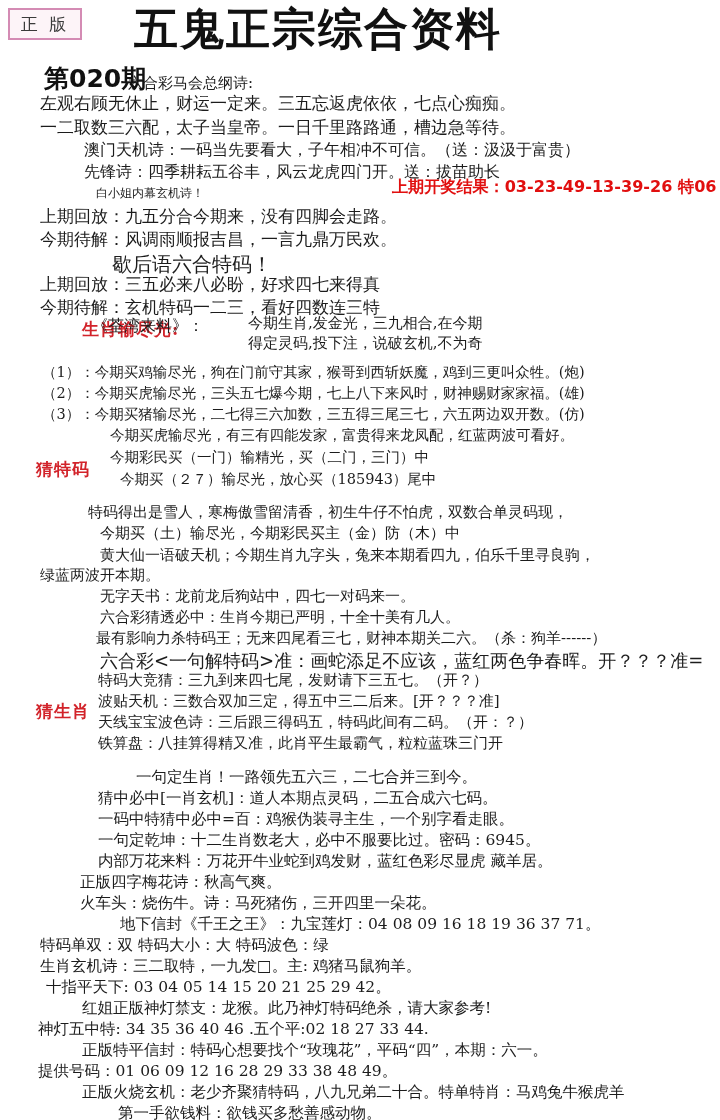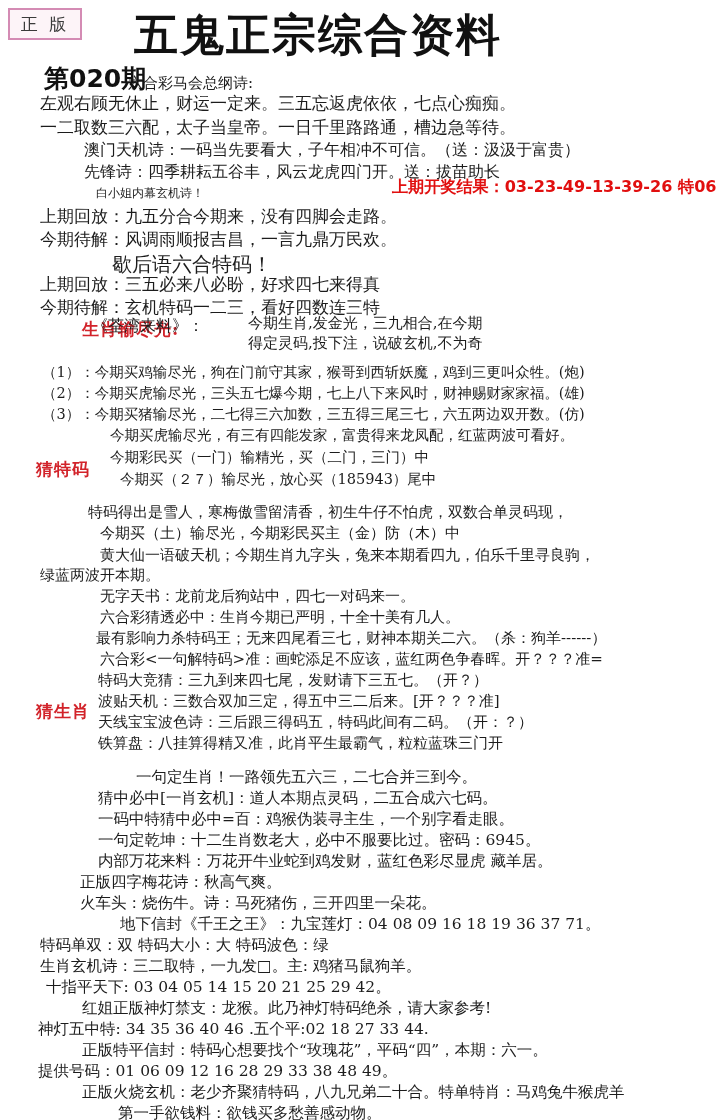--- a/index.html
+++ b/index.html
@@ -20,21 +20,21 @@
     position:absolute;left:8px;top:8px;
     width:74px;height:32px;
     border:2px solid #d48bb4;
     background:#fdf4f8;
     display:flex;align-items:center;justify-content:center;
     font-family:"DejaVu Serif","Liberation Serif",serif;
     font-size:17px;letter-spacing:3px;color:#3a3a3a;
     box-sizing:border-box;
   }
   .title{
-    position:absolute;left:0;top:6px;width:636px;
+    position:absolute;left:0;top:0;width:636px;
     text-align:center;
     font-family:"DejaVu Serif","Liberation Serif",serif;
     font-weight:bold;
     font-size:44px;
     letter-spacing:2px;
     color:#111;
     white-space:nowrap;
   }
   .issue{
     position:absolute;left:44px;top:62px;
@@ -111,21 +111,21 @@
       <div class="ln" style="left: 110px; top: 428px; font-size: 14.5px;">今期买虎输尽光，有三有四能发家，富贵得来龙凤配，红蓝两波可看好。</div>
       <div class="ln" style="left: 110px; top: 450px; font-size: 14.5px;">今期彩民买（一门）输精光，买（二门，三门）中</div>
       <div class="ln" style="left: 120px; top: 472px; font-size: 14.5px;">今期买（２７）输尽光，放心买（185943）尾中</div>
       <div class="ln" style="left: 88px; top: 505px; font-size: 15px;">特码得出是雪人，寒梅傲雪留清香，初生牛仔不怕虎，双数合单灵码现，</div>
       <div class="ln" style="left: 100px; top: 526px; font-size: 15px;">今期买（土）输尽光，今期彩民买主（金）防（木）中</div>
       <div class="ln" style="left: 100px; top: 548px; font-size: 15px;">黄大仙一语破天机；今期生肖九字头，兔来本期看四九，伯乐千里寻良驹，</div>
       <div class="ln" style="left: 40px; top: 568px; font-size: 15px;">绿蓝两波开本期。</div>
       <div class="ln" style="left: 100px; top: 589px; font-size: 15px;">无字天书：龙前龙后狗站中，四七一对码来一。</div>
       <div class="ln" style="left: 100px; top: 610px; font-size: 15px;">六合彩猜透必中：生肖今期已严明，十全十美有几人。</div>
       <div class="ln" style="left: 96px; top: 631px; font-size: 15px;">最有影响力杀特码王；无来四尾看三七，财神本期关二六。（杀：狗羊------）</div>
-      <div class="ln" style="left: 100px; top: 652px; font-size: 15px;">六合彩&lt;一句解特码&gt;准：画蛇添足不应该，蓝红两色争春晖。开？？？准=</div>
+      <div class="ln" style="left: 100px; top: 652px; font-size: 18px;">六合彩&lt;一句解特码&gt;准：画蛇添足不应该，蓝红两色争春晖。开？？？准=</div>
       <div class="ln" style="left: 98px; top: 673px; font-size: 15px;">特码大竞猜：三九到来四七尾，发财请下三五七。（开？）</div>
       <div class="ln" style="left: 98px; top: 694px; font-size: 15px;">波贴天机：三数合双加三定，得五中三二后来。[开？？？准]</div>
       <div class="ln" style="left: 98px; top: 715px; font-size: 15px;">天线宝宝波色诗：三后跟三得码五，特码此间有二码。（开：？）</div>
       <div class="ln" style="left: 98px; top: 736px; font-size: 15px;">铁算盘：八挂算得精又准，此肖平生最霸气，粒粒蓝珠三门开</div>
       <div class="ln" style="left: 136px; top: 770px; font-size: 15.5px;">一句定生肖！一路领先五六三，二七合并三到今。</div>
       <div class="ln" style="left: 98px; top: 791px; font-size: 15.5px;">猜中必中[一肖玄机]：道人本期点灵码，二五合成六七码。</div>
       <div class="ln" style="left: 98px; top: 812px; font-size: 15.5px;">一码中特猜中必中=百：鸡猴伪装寻主生，一个别字看走眼。</div>
       <div class="ln" style="left: 98px; top: 833px; font-size: 15.5px;">一句定乾坤：十二生肖数老大，必中不服要比过。密码：6945。</div>
       <div class="ln" style="left: 98px; top: 854px; font-size: 15.5px;">内部万花来料：万花开牛业蛇到鸡发财，蓝红色彩尽显虎 藏羊居。</div>
       <div class="ln" style="left: 80px; top: 875px; font-size: 15.5px;">正版四字梅花诗：秋高气爽。</div>

